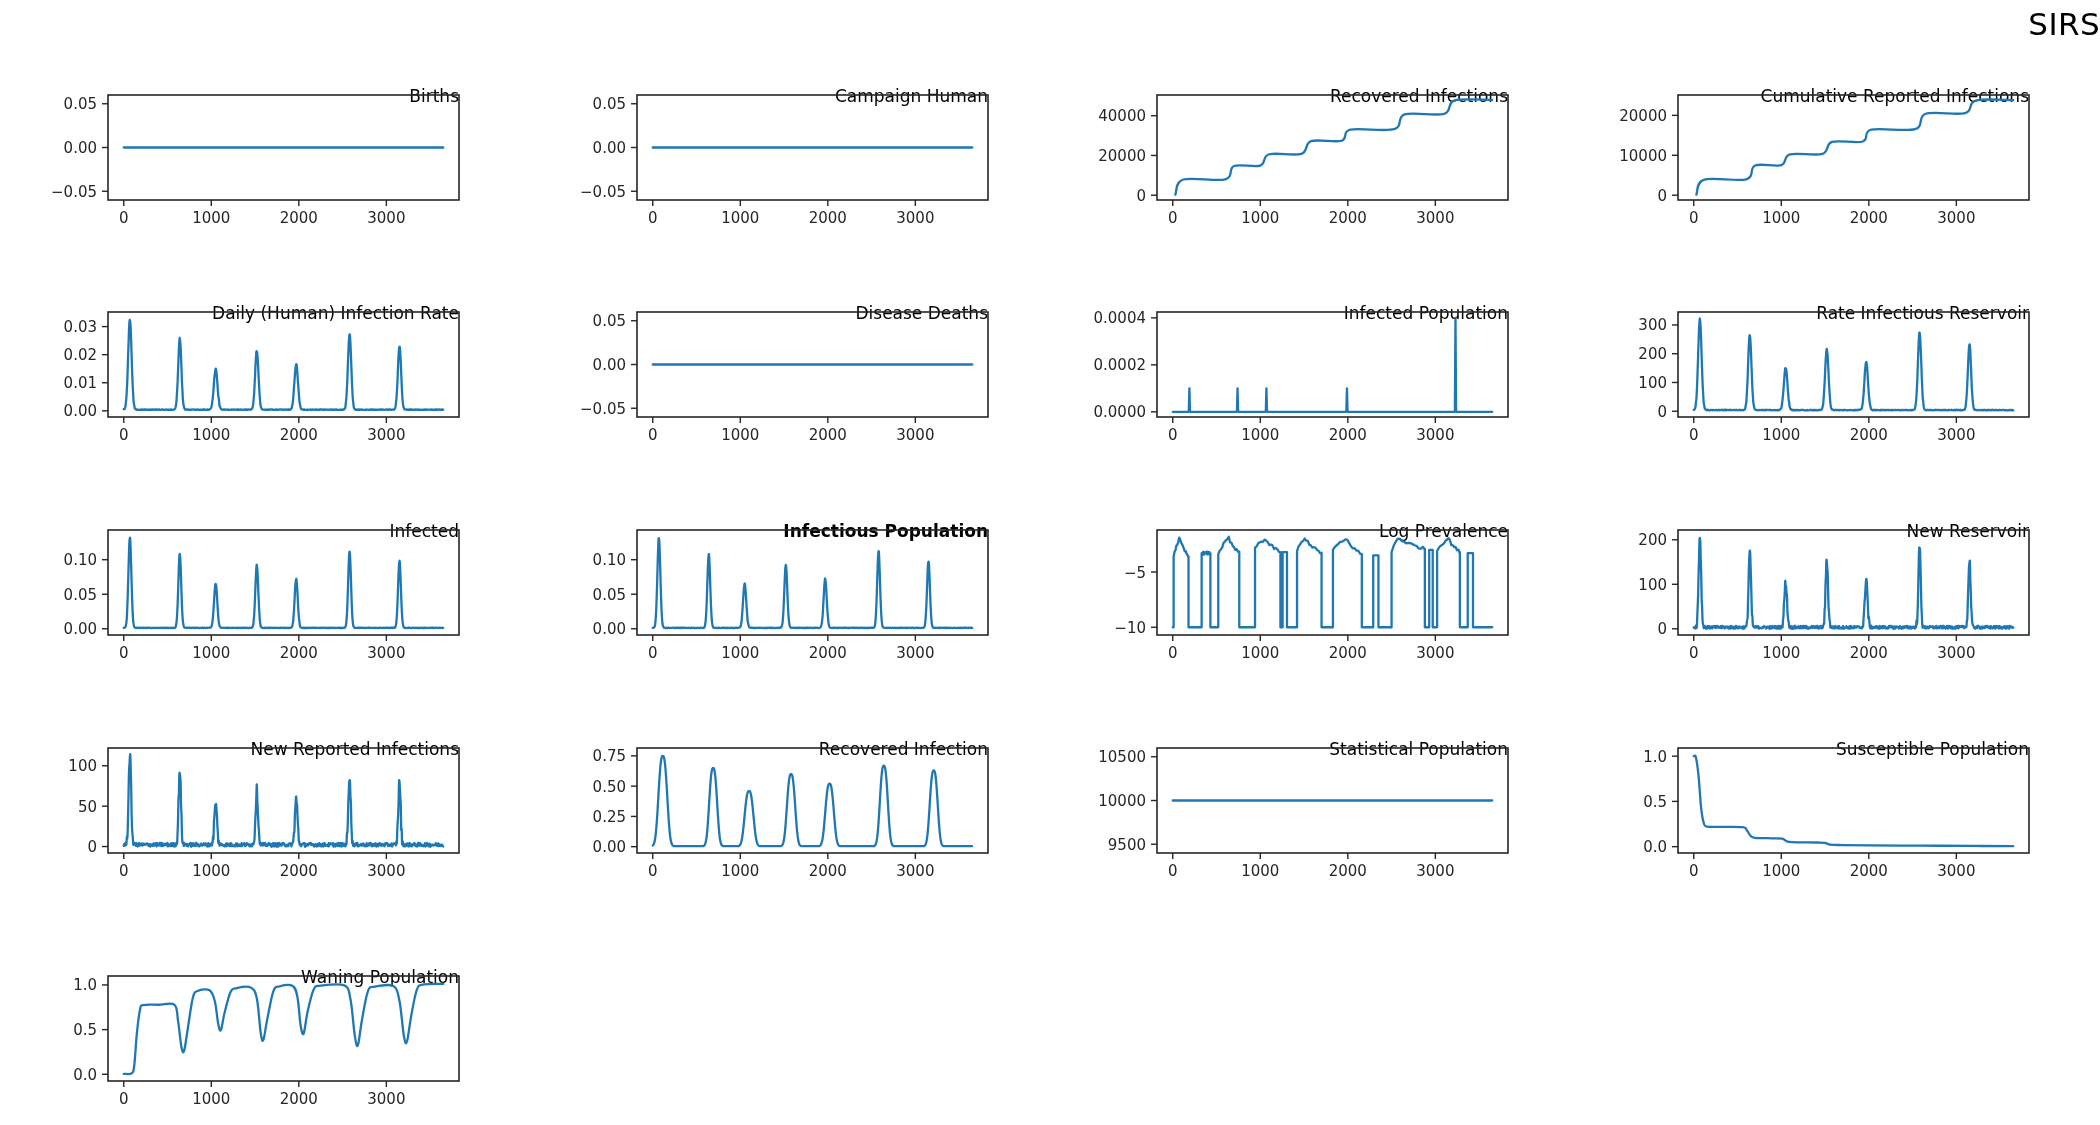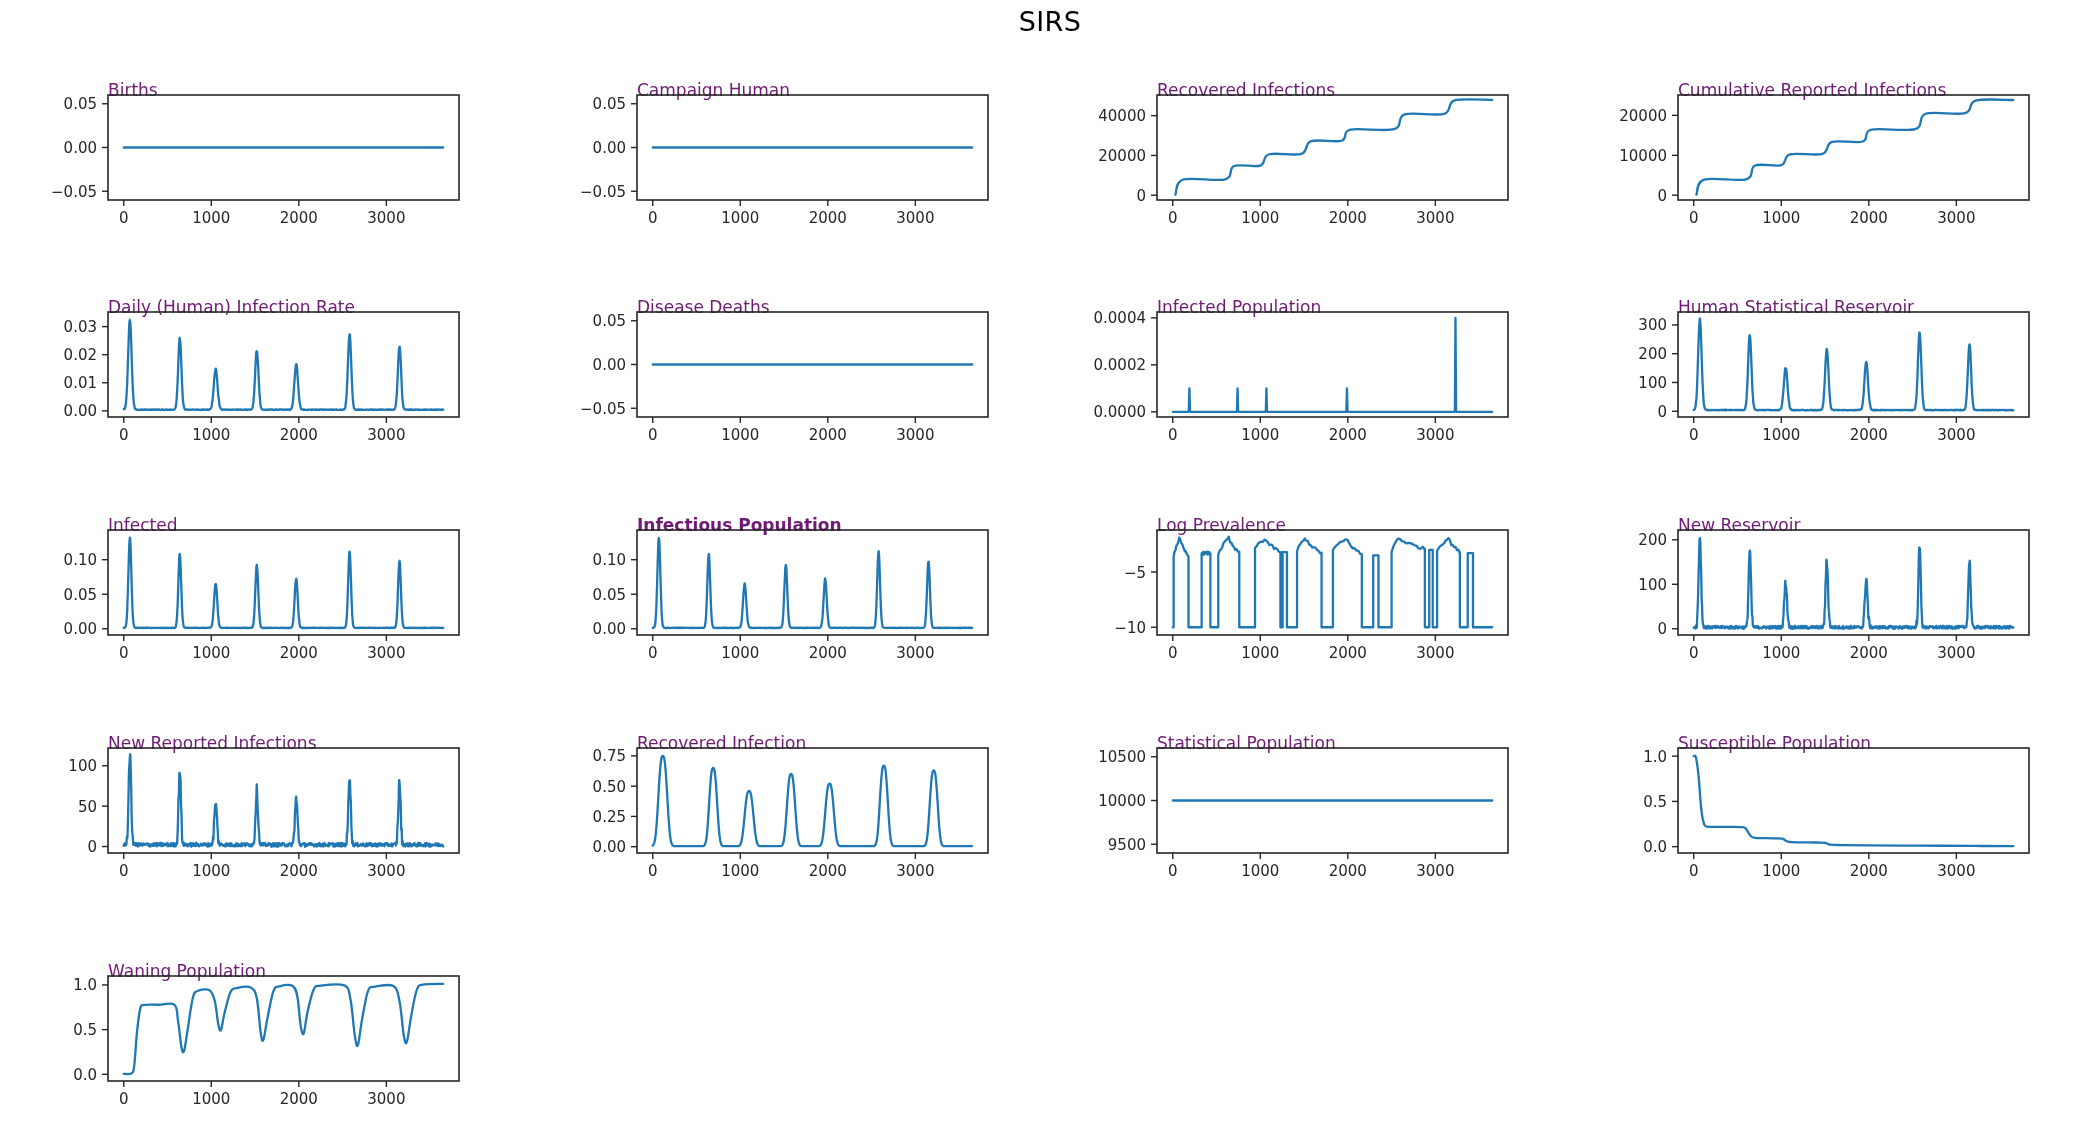--- a/index.html
+++ b/index.html
@@ -1,26 +1,26 @@
 <!DOCTYPE html>
 <html><head>
 <meta charset="utf-8">
 <style>
   html,body{margin:0;padding:0;background:#ffffff;}
   body{width:2100px;height:1125px;font-family:"DejaVu Sans",sans-serif;overflow:hidden;}
   #figure{position:relative;width:2100px;height:1125px;background:#ffffff;}
   #fig-title{
-    position:absolute;top:6px;left:0;width:2100px;text-align:center;
-    font-size:27px;color:#000000;font-family:"DejaVu Sans",sans-serif;
+    position:absolute;top:6px;left:0;width:2100px;text-align:right;
+    font-size:31px;color:#000000;font-family:"DejaVu Sans",sans-serif;
     letter-spacing:.4px;
   }
   .panel{position:absolute;}
   .panel-title{
-    position:absolute;left:0;top:11px;width:100%;text-align:left;
-    font-size:17px;color:#701a75;white-space:nowrap;
+    position:absolute;left:0;top:17px;width:100%;text-align:right;
+    font-size:17px;color:#000000;white-space:nowrap;
     font-family:"DejaVu Sans",sans-serif;
   }
   .plot-svg{position:absolute;left:0;top:0;overflow:visible;}
   .spine{fill:none;stroke:#262626;stroke-width:1.6;}
   .tickline{stroke:#262626;stroke-width:1.4;}
   .dataline{fill:none;stroke:#1f77b4;stroke-width:2.3;
             stroke-linejoin:round;stroke-linecap:round;}
   .ticklabel{font-size:15px;fill:#262626;font-family:"DejaVu Sans",sans-serif;}
   .ticklabel.y{text-anchor:end;dominant-baseline:middle;}
   .ticklabel.x{text-anchor:middle;dominant-baseline:hanging;}
@@ -188,21 +188,21 @@
             <text class="ticklabel x" x="103.286783042394" y="117">1000</text>
             <line class="tickline" x1="190.81795511221947" x2="190.81795511221947" y1="105" y2="111"></line>
             <text class="ticklabel x" x="190.81795511221947" y="117">2000</text>
             <line class="tickline" x1="278.34912718204487" x2="278.34912718204487" y1="105" y2="111"></line>
             <text class="ticklabel x" x="278.34912718204487" y="117">3000</text>
             <path class="dataline" d="M 15.76 99.83 L 31.77 99.83 L 32.39 76.34 L 33 99.83 L 79.92 99.83 L 80.53 76.34 L 81.14 99.83 L 108.8 99.83 L 109.41 76.34 L 110.03 99.83 L 189.33 99.83 L 189.94 76.34 L 190.56 99.83 L 297.87 99.83 L 298.48 5.87 L 299.09 99.83 L 335.24 99.83"></path>
           </g>
         </svg>
       </div>
       <div class="panel" style="left: 1578px; top: 286px; width: 469px; height: 177px;">
-        <div class="panel-title" style="left: 100px; width: 351px;">Human Statistical Reservoir</div>
+        <div class="panel-title" style="left: 100px; width: 351px;">Rate Infectious Reservoir</div>
         <svg class="plot-svg" width="469" height="177">
           <g transform="translate(100,26)">
             <rect class="spine" x="0" y="0" width="351" height="105"></rect>
             <line class="tickline" x1="-6" x2="0" y1="99.24657534246575" y2="99.24657534246575"></line>
             <text class="ticklabel y" x="-11" y="100.24657534246575">0</text>
             <line class="tickline" x1="-6" x2="0" y1="70.47945205479452" y2="70.47945205479452"></line>
             <text class="ticklabel y" x="-11" y="71.47945205479452">100</text>
             <line class="tickline" x1="-6" x2="0" y1="41.71232876712329" y2="41.71232876712329"></line>
             <text class="ticklabel y" x="-11" y="42.71232876712329">200</text>
             <line class="tickline" x1="-6" x2="0" y1="12.945205479452056" y2="12.945205479452056"></line>

